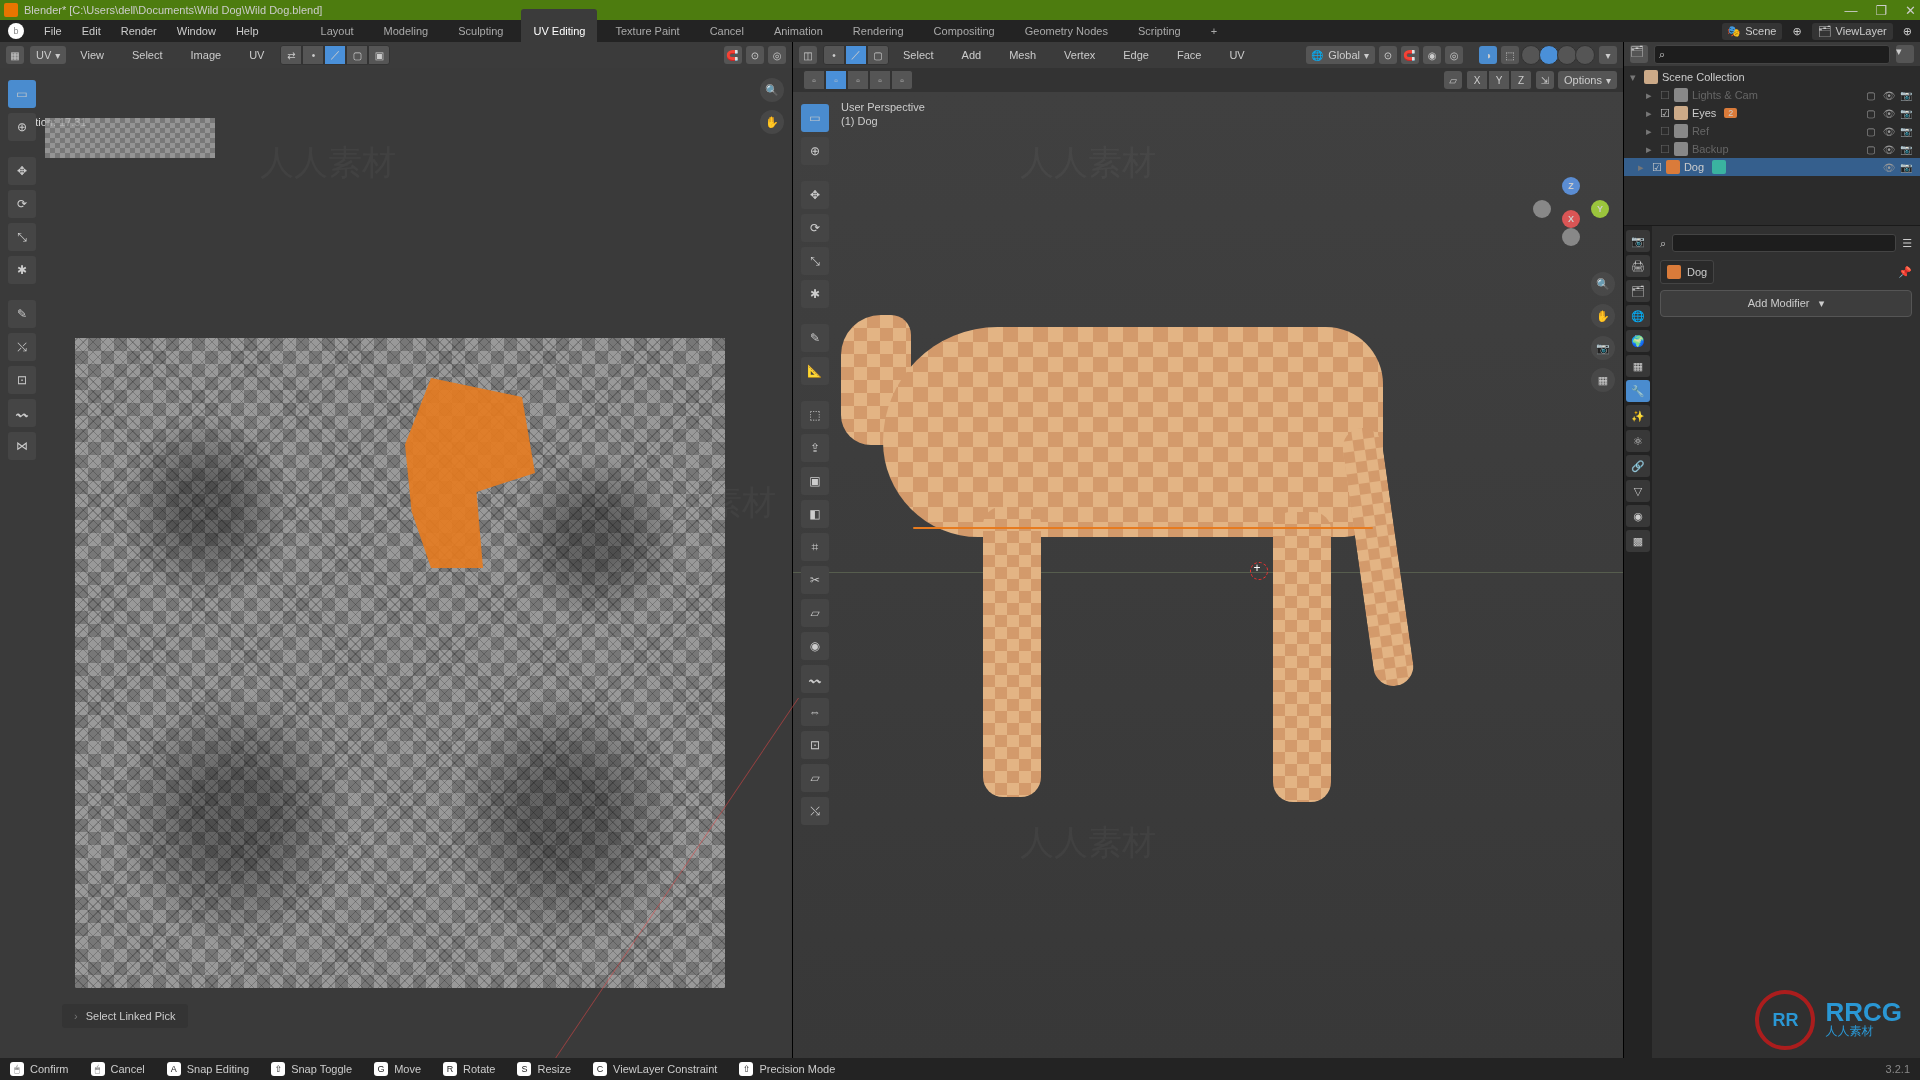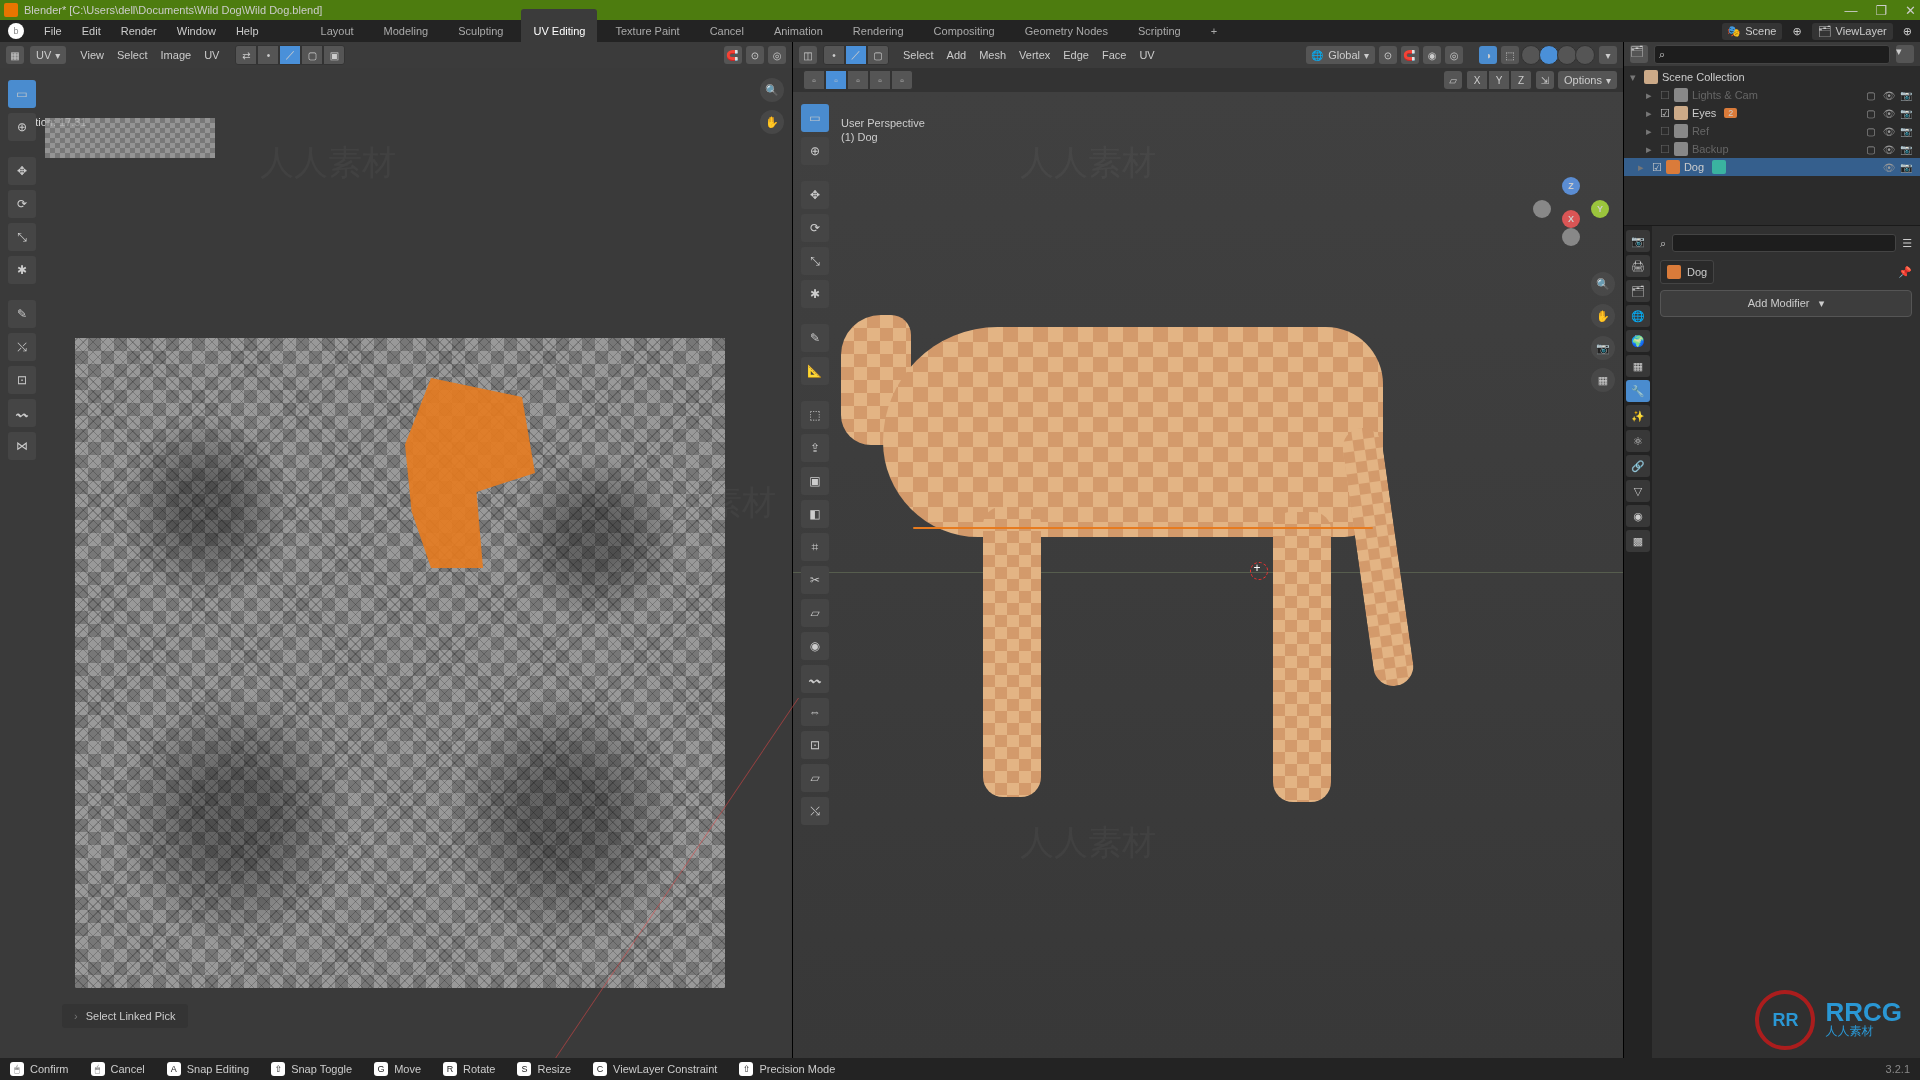--- a/index.html
+++ b/index.html
@@ -28,21 +28,21 @@
 .right-col { width: 296px; display: flex; flex-direction: column; background: #303030; }
 
 
 .vp-header { height: 26px; background: #3b3b3b; display: flex; align-items: center; padding: 0 6px; gap: 6px; }
 .vp-header .ico, .vp-header .btn { width: 18px; height: 18px; background: #555; border-radius: 3px; display:flex; align-items:center; justify-content:center; font-size:10px; cursor:pointer; }
 .vp-header .sel { display: flex; gap: 0; }
 .vp-header .sel .s { width: 22px; height: 20px; background: #555; border: 1px solid #333; display:flex;align-items:center;justify-content:center;font-size:10px; }
 .vp-header .sel .s:first-child{border-radius:3px 0 0 3px;}
 .vp-header .sel .s:last-child{border-radius:0 3px 3px 0;}
 .vp-header .sel .s.on { background: #4a90d9; }
-.vp-header .menus { display: flex; gap: 13px; margin-left:8px; }
+.vp-header .menus { display: flex; gap: 28px; margin-left:8px; }
 .vp-header .menus span { cursor: pointer; }
 .vp-header .rgroup { margin-left: auto; display: flex; gap: 4px; align-items:center; }
 .vp-header .dd { background:#555; border-radius:3px; padding:3px 6px; display:flex; gap:4px; align-items:center; font-size:10px; }
 .vp-header .shaded { display:flex; gap:0; }
 .vp-header .shaded .sb { width:20px; height:20px; background:#555; border:1px solid #333; border-radius:50%; margin-left:-2px; }
 .vp-header .shaded .sb.on { background:#4a90d9; }
 
 
 .status-overlay { position:absolute; top:48px; left:12px; color:#ddd; background:transparent; font-size:11px; }
 
@@ -88,21 +88,21 @@
 .dog-neck { position:absolute; left:-12px; top:28px; width:70px; height:130px; background:
  repeating-conic-gradient(#e3b484 0 25%, #d39a6b 0 50%) 0 0/26px 26px; border-radius:40px 20px 20px 30px; }
 .dog-leg { position:absolute; width:58px; height:290px; background:
  repeating-conic-gradient(#e3b484 0 25%, #d39a6b 0 50%) 0 0/24px 24px; border-radius:18px 18px 20px 20px; }
 .dog-leg.f { left:130px; top:220px; }
 .dog-leg.b { left:420px; top:225px; }
 .dog-tail { position:absolute; left:505px; top:140px; width:40px; height:260px; background:
  repeating-conic-gradient(#e3b484 0 25%, #d39a6b 0 50%) 0 0/22px 22px; border-radius:20px; transform:rotate(-8deg);}
 .orange-edge { position:absolute; inset:0; pointer-events:none; }
 .orange-edge::before { content:""; position:absolute; left:60px; top:240px; width:460px; height:2px; background:#e77b1f; border-radius:2px;}
-.view-label { position:absolute; left:48px; top:24px; font-size:11px; color:#ddd; line-height:14px;}
+.view-label { position:absolute; left:48px; top:8px; font-size:11px; color:#ddd; line-height:14px;}
 
 
 .outliner { height: 184px; border-bottom:1px solid #1a1a1a; background:#2b2b2b; display:flex; flex-direction:column; }
 .outliner .head { height:24px; background:#3b3b3b; display:flex; align-items:center; padding:0 6px; gap:6px;}
 .outliner .search { flex:1; background:#1d1d1d; border:1px solid #444; border-radius:3px; padding:2px 4px; display:flex; align-items:center; }
 .outliner .search input { background:transparent; border:none; width:100%; color:#ccc; }
 .outliner .tree { flex:1; overflow:auto; padding:2px 0; }
 .outliner .row { display:flex; align-items:center; height:18px; padding:0 6px; gap:4px; }
 .outliner .row.sel { background:#355f8d; color:#fff; }
 .outliner .row .ind { width:12px; }

